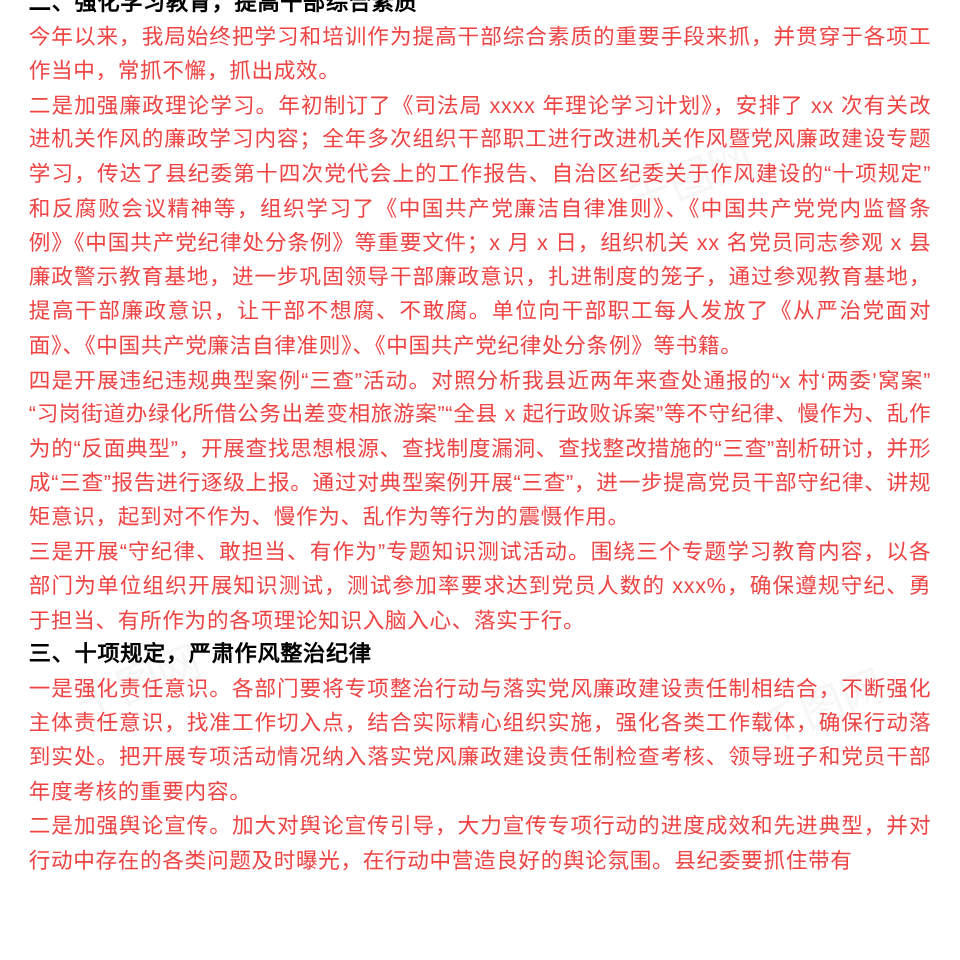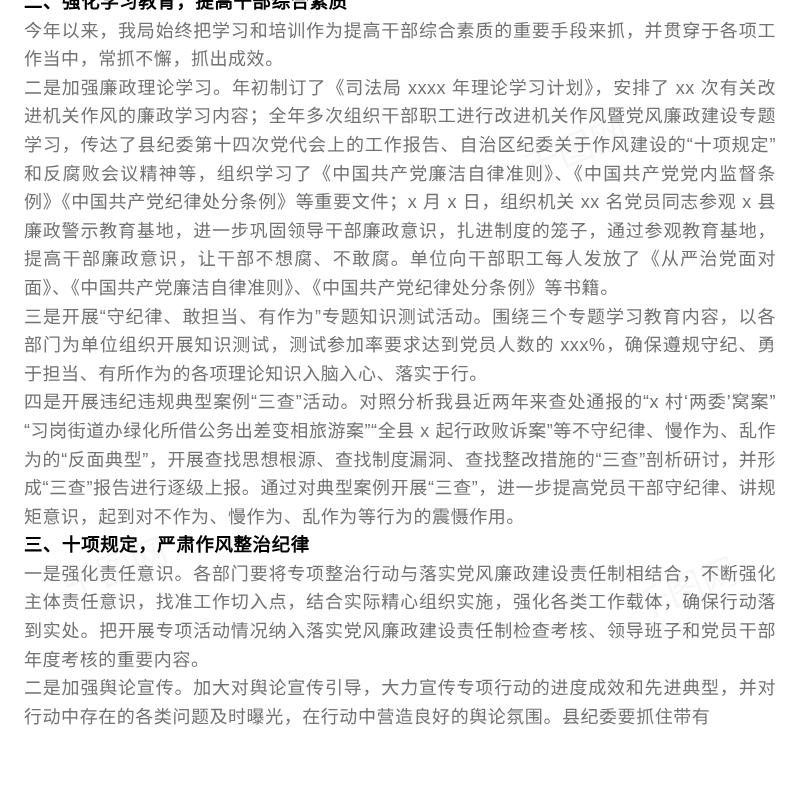--- a/index.html
+++ b/index.html
@@ -23,21 +23,21 @@
     left: 24px;
     right: 24px;
     top: -12px;
   }
   .doc-para, .doc-heading {
     margin: 0;
     padding: 0;
     font-size: 18px;
     line-height: 28.6px;
     letter-spacing: 0.55px;
-    color: #737373;
+    color: #ef4444;
     text-align: justify;
     text-justify: inter-ideograph;
     word-break: break-all;
   }
   .doc-heading {
     font-weight: 700;
     color: #000000;
     font-size: 18.5px;
   }
   .watermark {
@@ -60,20 +60,20 @@
 <div class="doc-page">
 
   <span class="watermark wm-1">千图网</span>
   <span class="watermark wm-2">千图网</span>
   <span class="watermark wm-3">千图网</span>
 
   <div class="doc-content">
     <h2 class="doc-heading">二、强化学习教育，提高干部综合素质</h2>
     <p class="doc-para">今年以来，我局始终把学习和培训作为提高干部综合素质的重要手段来抓，并贯穿于各项工作当中，常抓不懈，抓出成效。</p>
     <p class="doc-para">二是加强廉政理论学习。年初制订了《司法局 xxxx 年理论学习计划》，安排了 xx 次有关改进机关作风的廉政学习内容；全年多次组织干部职工进行改进机关作风暨党风廉政建设专题学习，传达了县纪委第十四次党代会上的工作报告、自治区纪委关于作风建设的“十项规定”和反腐败会议精神等，组织学习了《中国共产党廉洁自律准则》、《中国共产党党内监督条例》《中国共产党纪律处分条例》等重要文件；x 月 x 日，组织机关 xx 名党员同志参观 x 县廉政警示教育基地，进一步巩固领导干部廉政意识，扎进制度的笼子，通过参观教育基地，提高干部廉政意识，让干部不想腐、不敢腐。单位向干部职工每人发放了《从严治党面对面》、《中国共产党廉洁自律准则》、《中国共产党纪律处分条例》等书籍。</p>
+    <p class="doc-para">四是开展违纪违规典型案例“三查”活动。对照分析我县近两年来查处通报的“x 村‘两委’窝案”“习岗街道办绿化所借公务出差变相旅游案”“全县 x 起行政败诉案”等不守纪律、慢作为、乱作为的“反面典型”，开展查找思想根源、查找制度漏洞、查找整改措施的“三查”剖析研讨，并形成“三查”报告进行逐级上报。通过对典型案例开展“三查”，进一步提高党员干部守纪律、讲规矩意识，起到对不作为、慢作为、乱作为等行为的震慑作用。</p>
     <p class="doc-para">三是开展“守纪律、敢担当、有作为”专题知识测试活动。围绕三个专题学习教育内容，以各部门为单位组织开展知识测试，测试参加率要求达到党员人数的 xxx%，确保遵规守纪、勇于担当、有所作为的各项理论知识入脑入心、落实于行。</p>
-    <p class="doc-para">四是开展违纪违规典型案例“三查”活动。对照分析我县近两年来查处通报的“x 村‘两委’窝案”“习岗街道办绿化所借公务出差变相旅游案”“全县 x 起行政败诉案”等不守纪律、慢作为、乱作为的“反面典型”，开展查找思想根源、查找制度漏洞、查找整改措施的“三查”剖析研讨，并形成“三查”报告进行逐级上报。通过对典型案例开展“三查”，进一步提高党员干部守纪律、讲规矩意识，起到对不作为、慢作为、乱作为等行为的震慑作用。</p>
     <h2 class="doc-heading">三、十项规定，严肃作风整治纪律</h2>
     <p class="doc-para">一是强化责任意识。各部门要将专项整治行动与落实党风廉政建设责任制相结合，不断强化主体责任意识，找准工作切入点，结合实际精心组织实施，强化各类工作载体，确保行动落到实处。把开展专项活动情况纳入落实党风廉政建设责任制检查考核、领导班子和党员干部年度考核的重要内容。</p>
     <p class="doc-para">二是加强舆论宣传。加大对舆论宣传引导，大力宣传专项行动的进度成效和先进典型，并对行动中存在的各类问题及时曝光，在行动中营造良好的舆论氛围。县纪委要抓住带有</p>
   </div>
 
 </div>
 
 </body></html>

